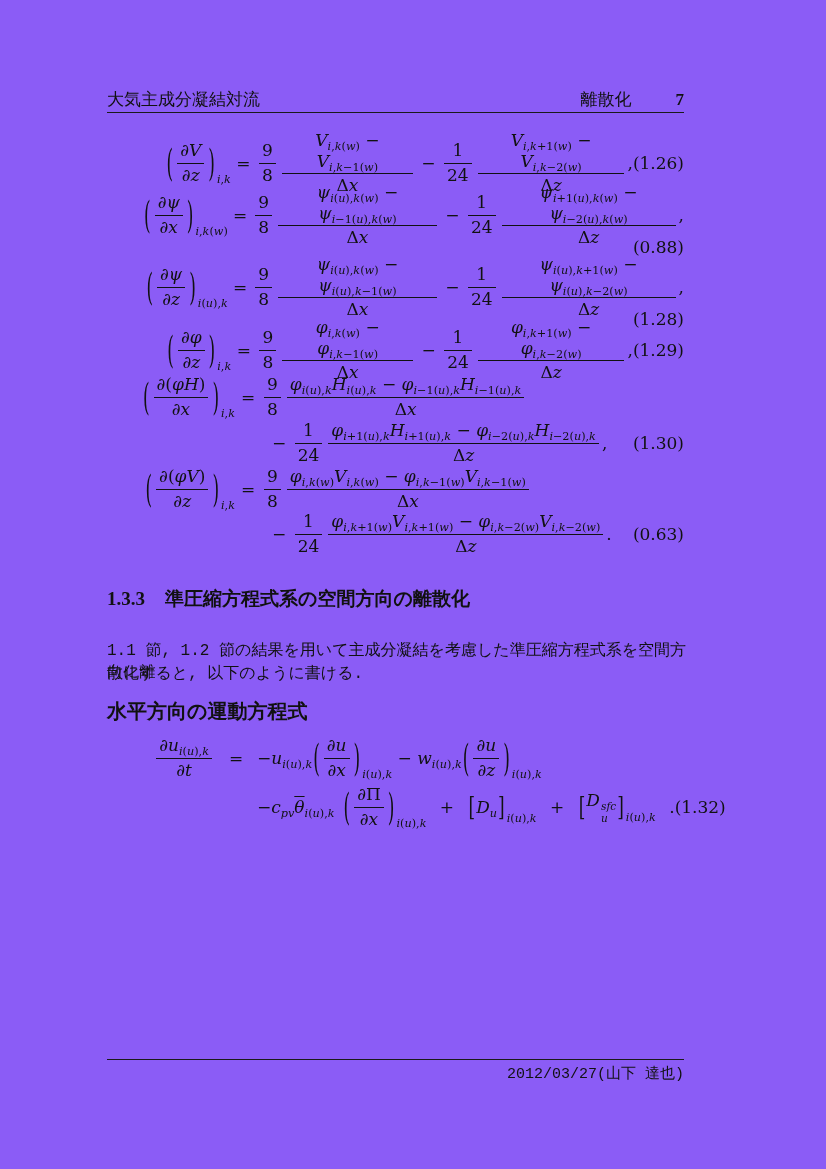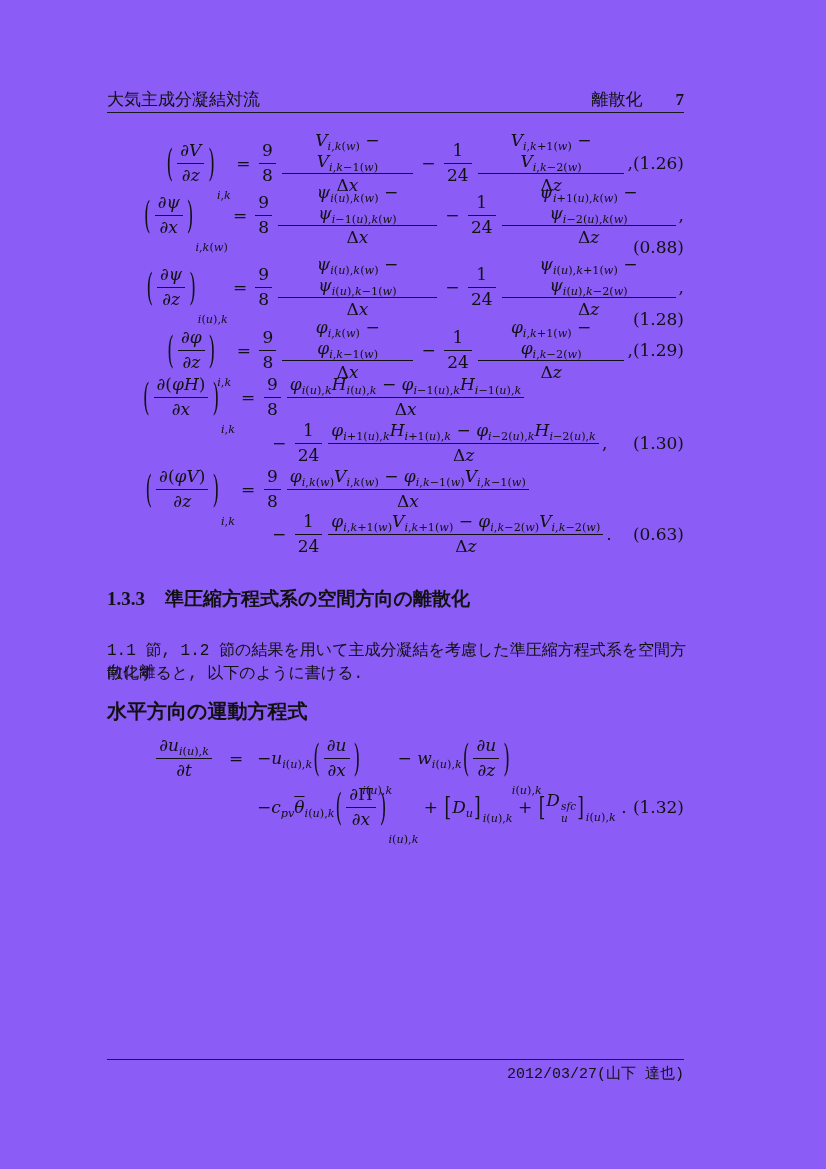--- a/index.html
+++ b/index.html
@@ -8,21 +8,21 @@
     background:#8b5cf6; color:#111;
     font-family:"Liberation Serif", serif;
     overflow:hidden;
   }
   
   .header {
     position:absolute; left:107px; width:577px; top:88px; height:22px;
     display:flex; align-items:baseline;
     font-family:"Liberation Sans", sans-serif; font-size:17px;
   }
-  .header .hright { margin-left:auto; display:flex; align-items:baseline; gap:33px; }
+  .header .hright { margin-left:auto; display:flex; align-items:baseline; gap:44px; }
   .pgnum { font-family:"Liberation Serif", serif; font-weight:bold; font-size:17px; }
   .headrule { position:absolute; left:107px; width:577px; top:112px; border-top:1.5px solid #1a1a1a; }
   .footrule { position:absolute; left:107px; width:577px; top:1059px; border-top:1.5px solid #1a1a1a; }
   .footer {
     position:absolute; left:107px; width:577px; top:1064px; height:22px;
     text-align:right; font-size:15px;font-family:Liberation Mono, monospace;
   }
   
   .secheading {
     position:absolute; left:107px; top:586px; width:577px; margin:0;
@@ -44,35 +44,35 @@
     display:flex; align-items:center;
     font-family:"DejaVu Serif", serif; font-size:17px;
   }
   .eqrow .lhs { display:flex; justify-content:flex-end; align-items:center; }
   .colA .lhs { width:128px; }
   .colB .lhs { width:108px; }
   .colA .eqs { width:26px; text-align:center; }
   .colB .eqs { width:42px; text-align:center; }
   .eqrow .rhs { display:flex; align-items:center; }
   .ind-a .rhs { margin-left:165px; }
-  .ind-b .rhs { margin-left:150px; }
+  .ind-b .rhs { margin-left:150px;gap:8px; }
   .eqnum { margin-left:auto; font-size:17px; }
   
   .mi { font-style:italic; }
   .mn { font-style:normal; }
   .mtx { white-space:pre; display:inline-block; }
   sub.ms, sup.ms { font-size:0.66em; line-height:0; }
   .frac { display:inline-flex; flex-direction:column; align-items:stretch;
           text-align:center; vertical-align:middle; margin:0 3px; line-height:1.25; }
   .frac .fn { padding:0 3px 1px; }
   .frac .fd { border-top:1px solid #111; padding:1px 3px 0; }
   .pgroup { display:inline-flex; align-items:center; }
   .bigp { display:inline-block; transform:scaleY(2.15); transform-origin:center; padding:0 1px; }
   .bigb { display:inline-block; transform:scaleY(1.5); transform-origin:center; padding:0 1px; }
-  .gsub  { font-size:0.66em; position:relative; top:32px; margin-left:1px; white-space:pre; }
+  .gsub  { font-size:0.66em; position:relative; top:16px; margin-left:1px; white-space:pre; }
   .gsub2 { font-size:0.66em; position:relative; top:11px; margin-left:1px; white-space:pre; }
   .ov { text-decoration:overline; }
   .ssk { display:inline-flex; flex-direction:column; align-items:flex-start;
          font-size:0.62em; line-height:1.15; vertical-align:-0.45em; margin-left:1px; }
 </style>
 </head>
 <body>
 
 <div class="page">
 

